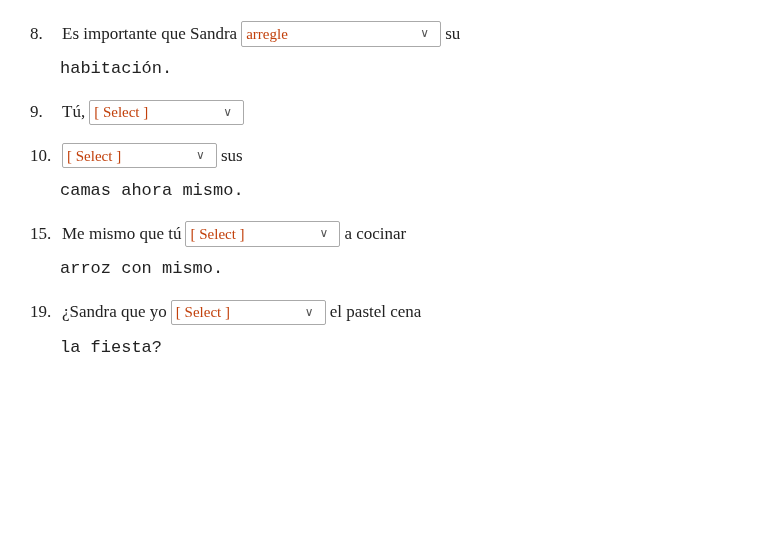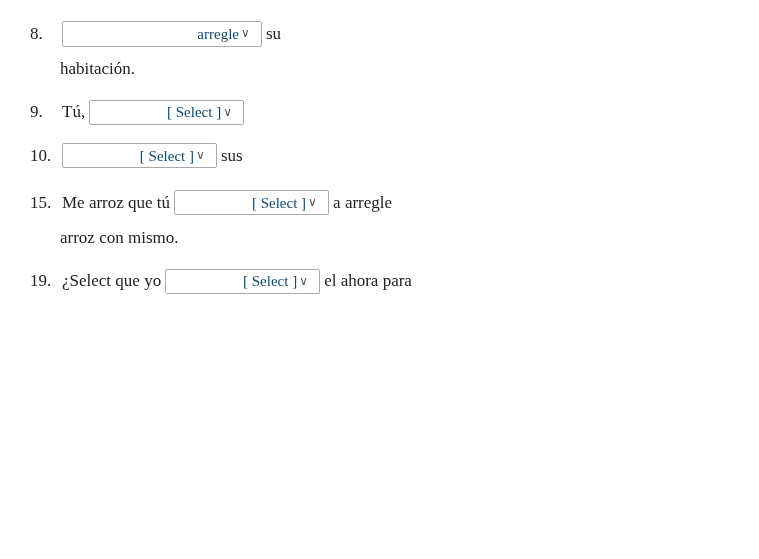--- a/index.html
+++ b/index.html
@@ -49,56 +49,57 @@
       padding: 2px 4px;
       min-width: 155px;
     }
 
     .select-wrapper select {
       border: none;
       outline: none;
       background: transparent;
       font-size: 15px;
       font-family: Georgia, serif;
-      color: #0c4a6e;
+      color: #c2410c;
       cursor: pointer;
       width: 100%;
       appearance: none;
       -webkit-appearance: none;
       padding-right: 18px;
-      text-align: right;
     }
 
     .select-chevron {
       pointer-events: none;
       font-size: 12px;
       color: #555;
       margin-left: -16px;
     }
 
     .line-break {
       width: 100%;
       height: 0;
     }
 
     .indent {
       padding-left: 30px;
       width: 100%;
+      font-family: Liberation Mono, monospace;
     }
 
     .select-filled {
       min-width: 200px;
     }
   </style>
 </head>
 <body>
 
 <ul class="exercise-list">
 <li class="exercise-item">
       <span class="item-number">8.</span>
+      <span class="item-text">Es importante que Sandra</span>
       <span class="select-wrapper select-filled">
         <select><option value="">[ Select ]</option><option value="arregle" selected="">arregle</option><option value="arreglen">arreglen</option><option value="arreglas">arreglas</option><option value="arregla">arregla</option></select>
         <span class="select-chevron">∨</span>
       </span>
       <span class="item-text">su</span>
       <span class="line-break"></span>
       <span class="item-text indent">habitación.</span>
     </li>
     <li style="height: 6px;"></li>
     <li class="exercise-item">
@@ -111,38 +112,40 @@
     </li>
     <li style="height: 6px;"></li>
     <li class="exercise-item">
       <span class="item-number">10.</span>
       <span class="select-wrapper">
         <select><option value="">[ Select ]</option><option value="hagan">hagan</option><option value="haga">haga</option><option value="haces">haces</option><option value="hace">hace</option></select>
         <span class="select-chevron">∨</span>
       </span>
       <span class="item-text">sus</span>
       <span class="line-break"></span>
+      <span class="item-text indent">camas ahora mismo.</span>
     </li>
     <li style="height: 6px;"></li>
     <li class="exercise-item">
       <span class="item-number">15.</span>
-      <span class="item-text">Me arroz que tú</span>
+      <span class="item-text">Me mismo que tú</span>
       <span class="select-wrapper">
         <select><option value="">[ Select ]</option><option value="aprendas">aprendas</option><option value="aprende">aprende</option><option value="aprenda">aprenda</option><option value="aprender">aprender</option></select>
         <span class="select-chevron">∨</span>
       </span>
-      <span class="item-text">a arregle</span>
+      <span class="item-text">a cocinar</span>
       <span class="line-break"></span>
       <span class="item-text indent">arroz con mismo.</span>
     </li>
     <li style="height: 6px;"></li>
     <li class="exercise-item">
       <span class="item-number">19.</span>
-      <span class="item-text">¿Select que yo</span>
+      <span class="item-text">¿Sandra que yo</span>
       <span class="select-wrapper">
         <select><option value="">[ Select ]</option><option value="haga">haga</option><option value="hago">hago</option><option value="hagas">hagas</option><option value="hacer">hacer</option></select>
         <span class="select-chevron">∨</span>
       </span>
-      <span class="item-text">el ahora para</span>
+      <span class="item-text">el pastel cena</span>
       <span class="line-break"></span>
+      <span class="item-text indent">la fiesta?</span>
     </li>
     <li style="height: 6px;"></li>
   </ul>
 
 </body></html>

